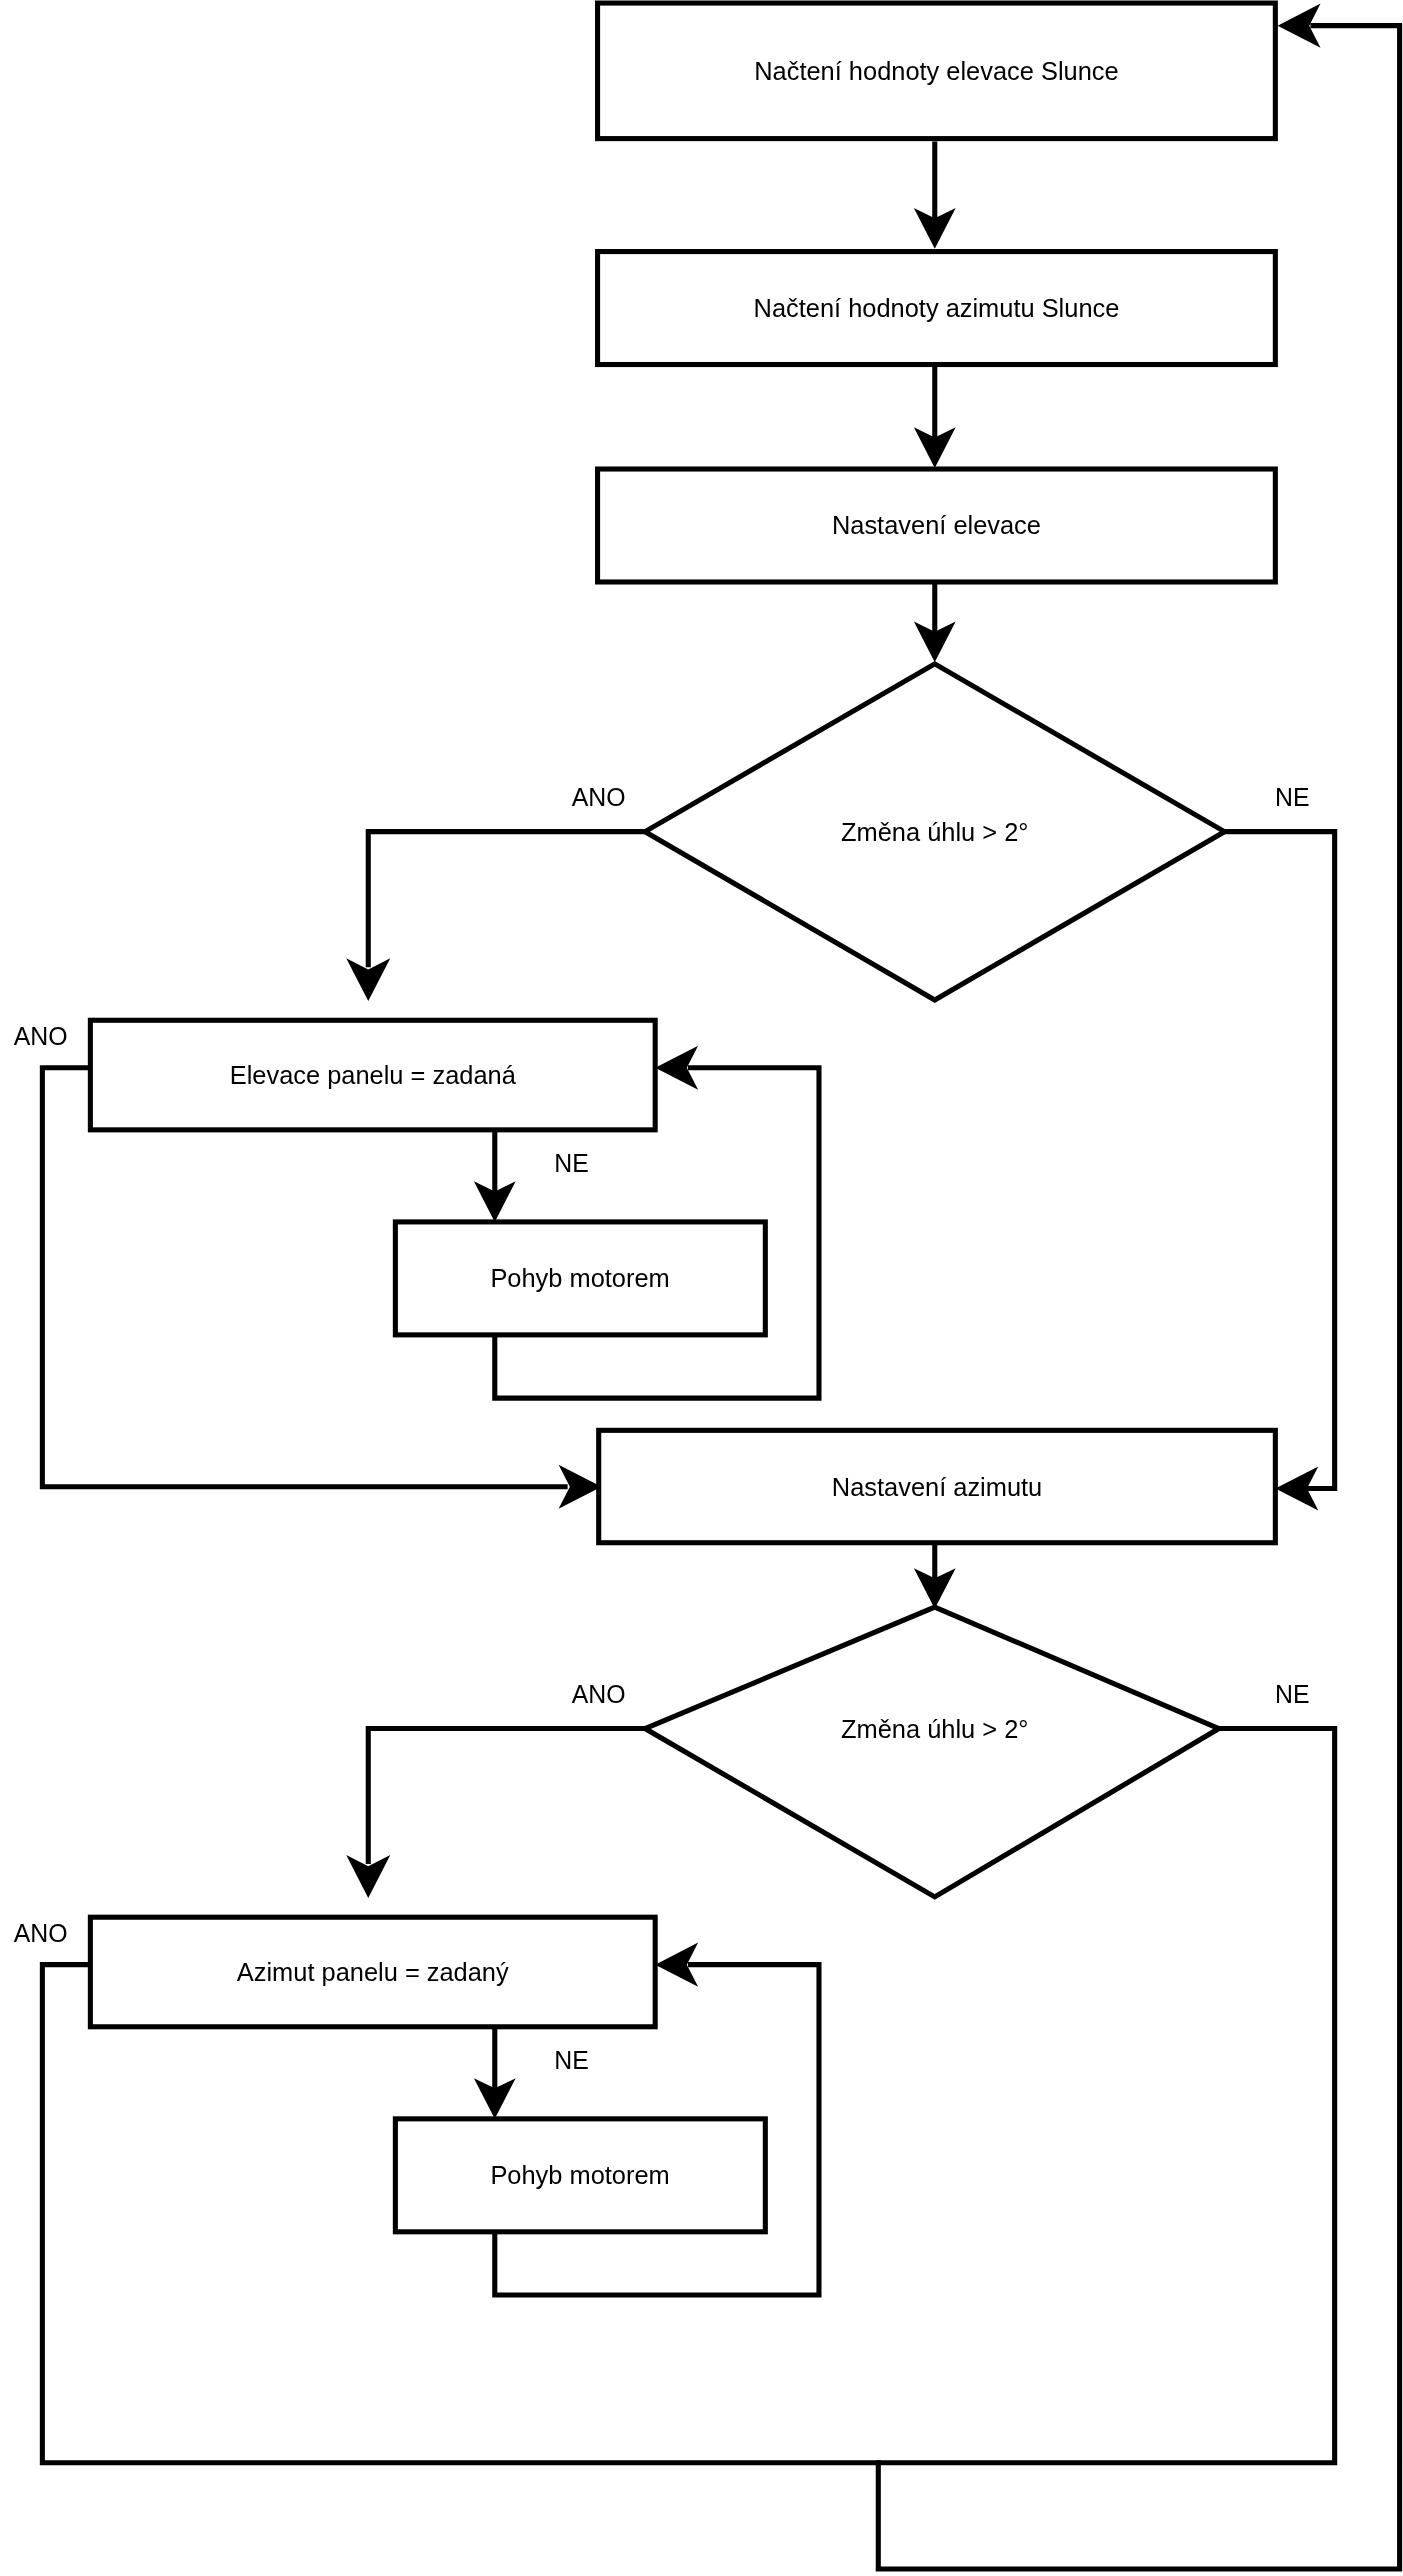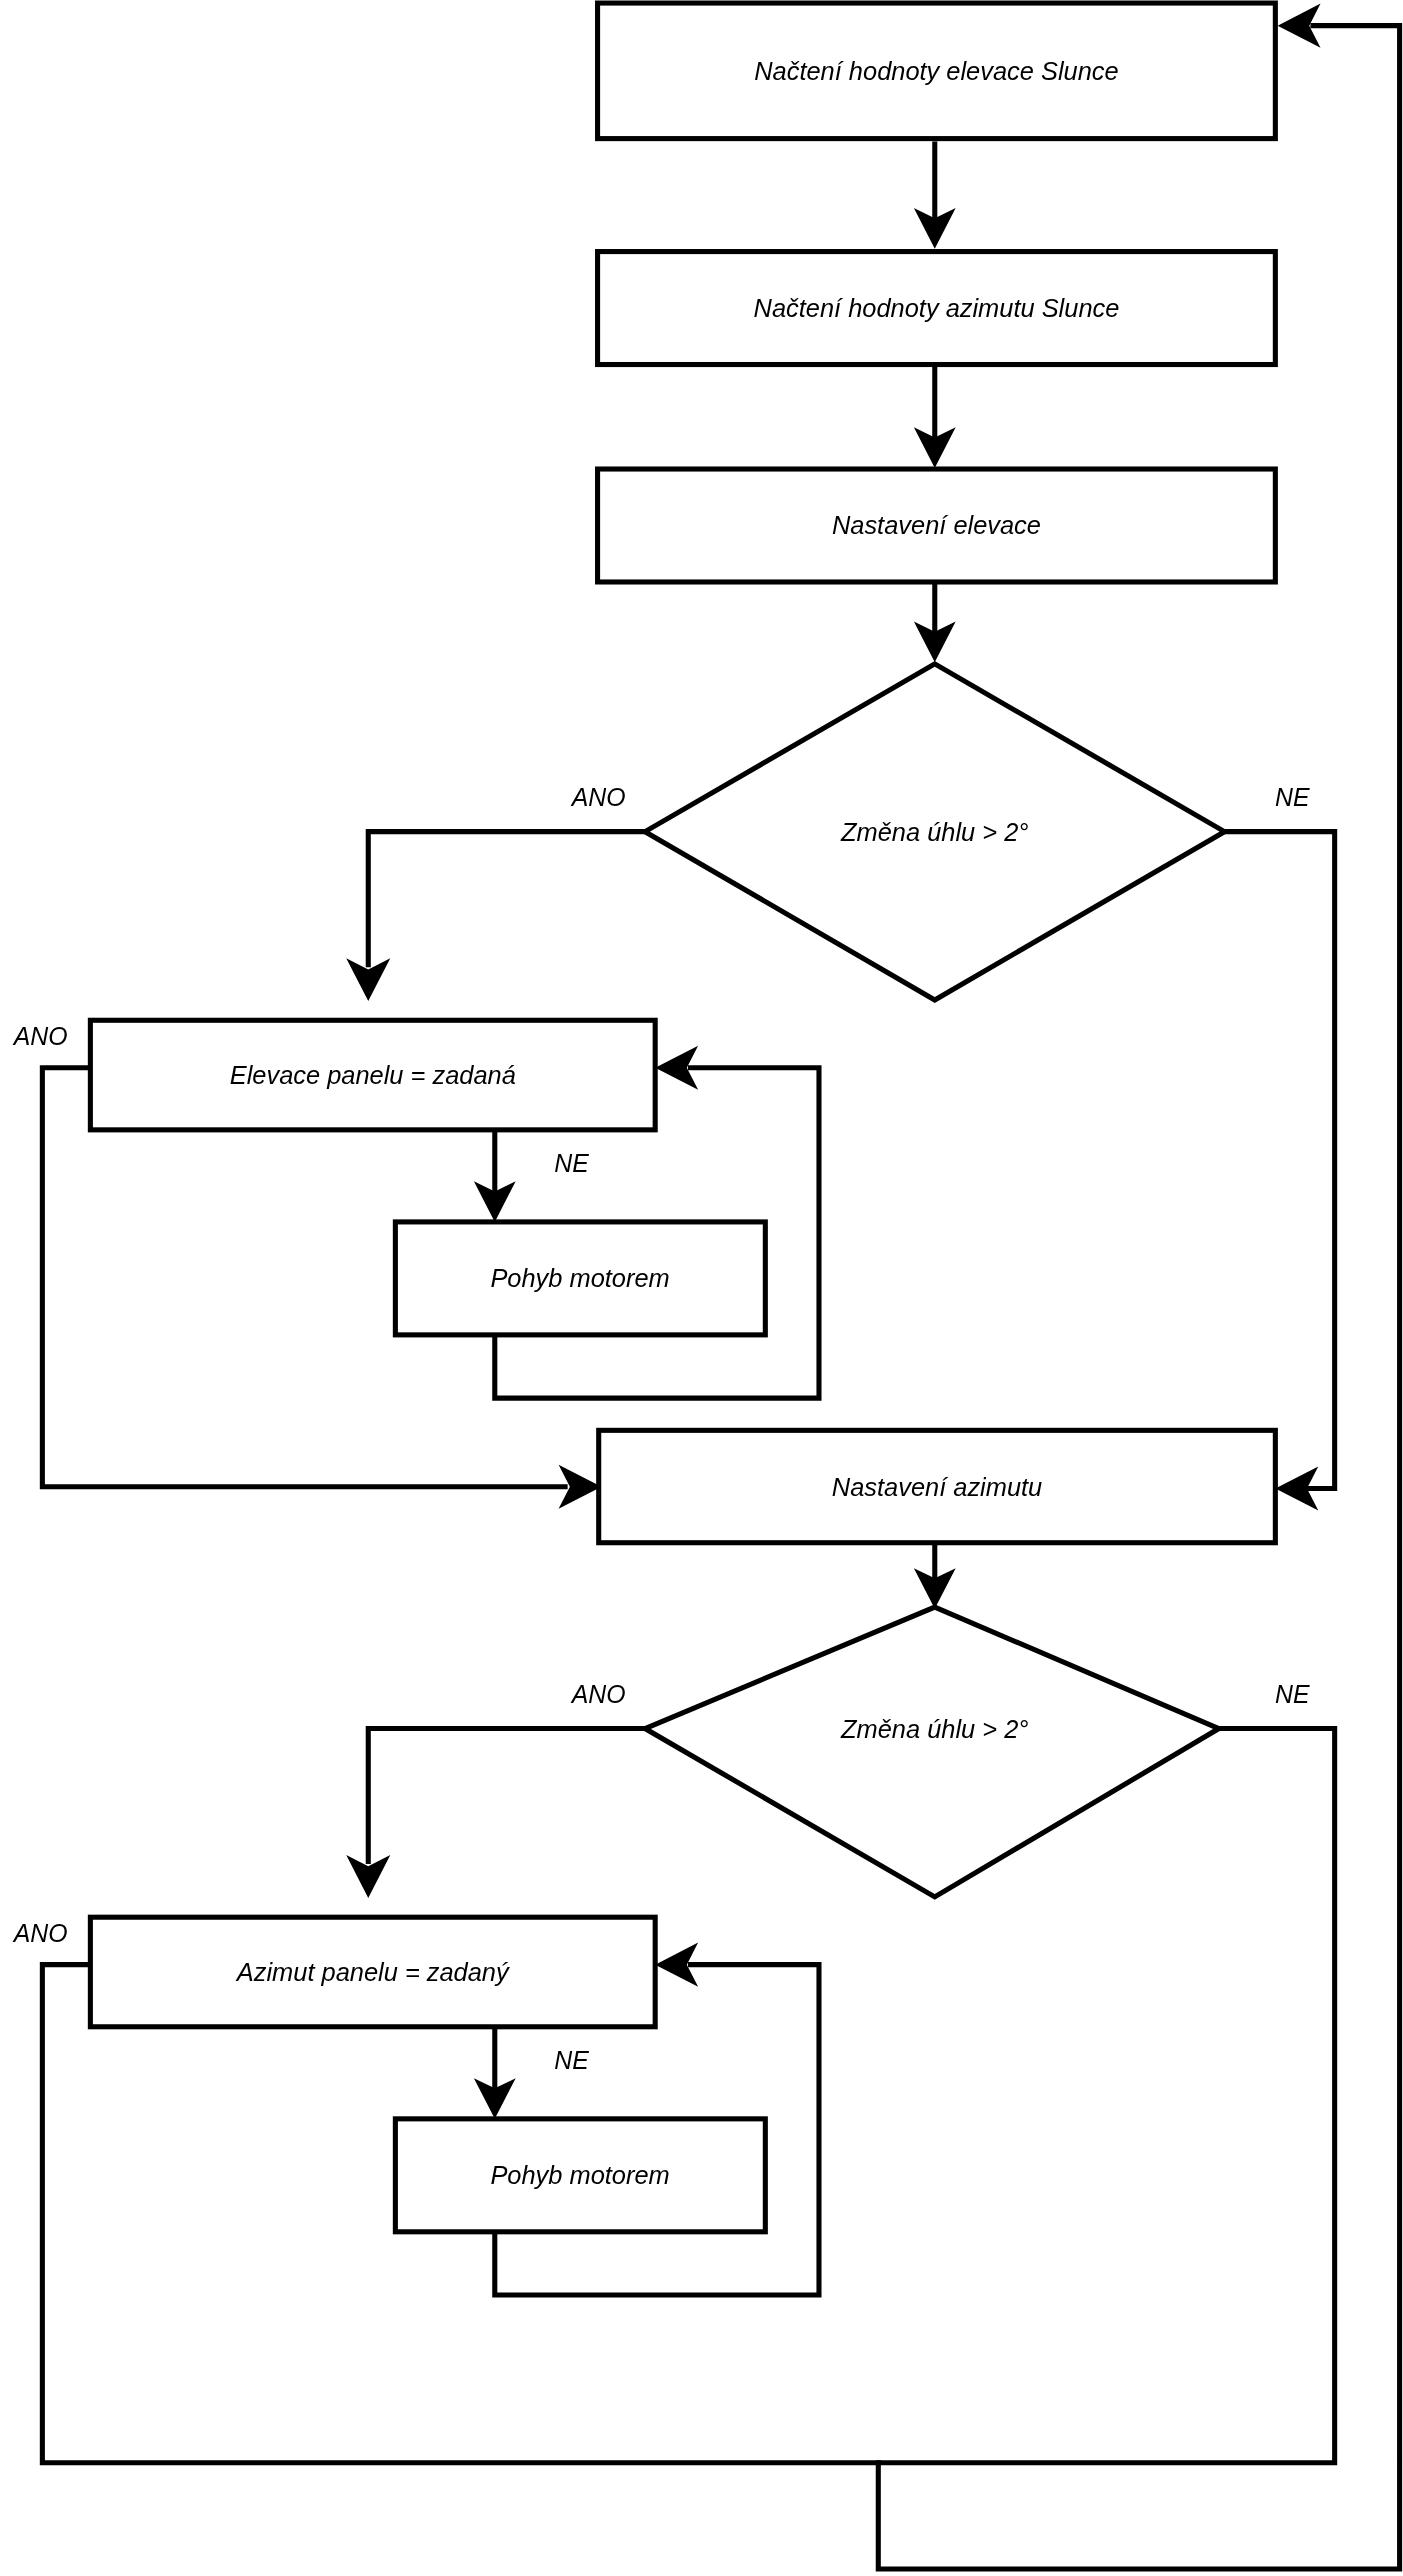--- a/index.html
+++ b/index.html
@@ -9,21 +9,20 @@
   }
   body {
     font-family: "Liberation Sans", sans-serif;
   }
   #flowchart-root {
     position: relative;
     width: 1403px;
     height: 2576px;
     background: #ffffff;
     overflow: hidden;
-    font-style: italic;
   }
   svg.diagram {
     display: block;
     width: 1403px;
     height: 2576px;
   }
   .node-box {
     fill: #ffffff;
     stroke: #000000;
     stroke-width: 9;

